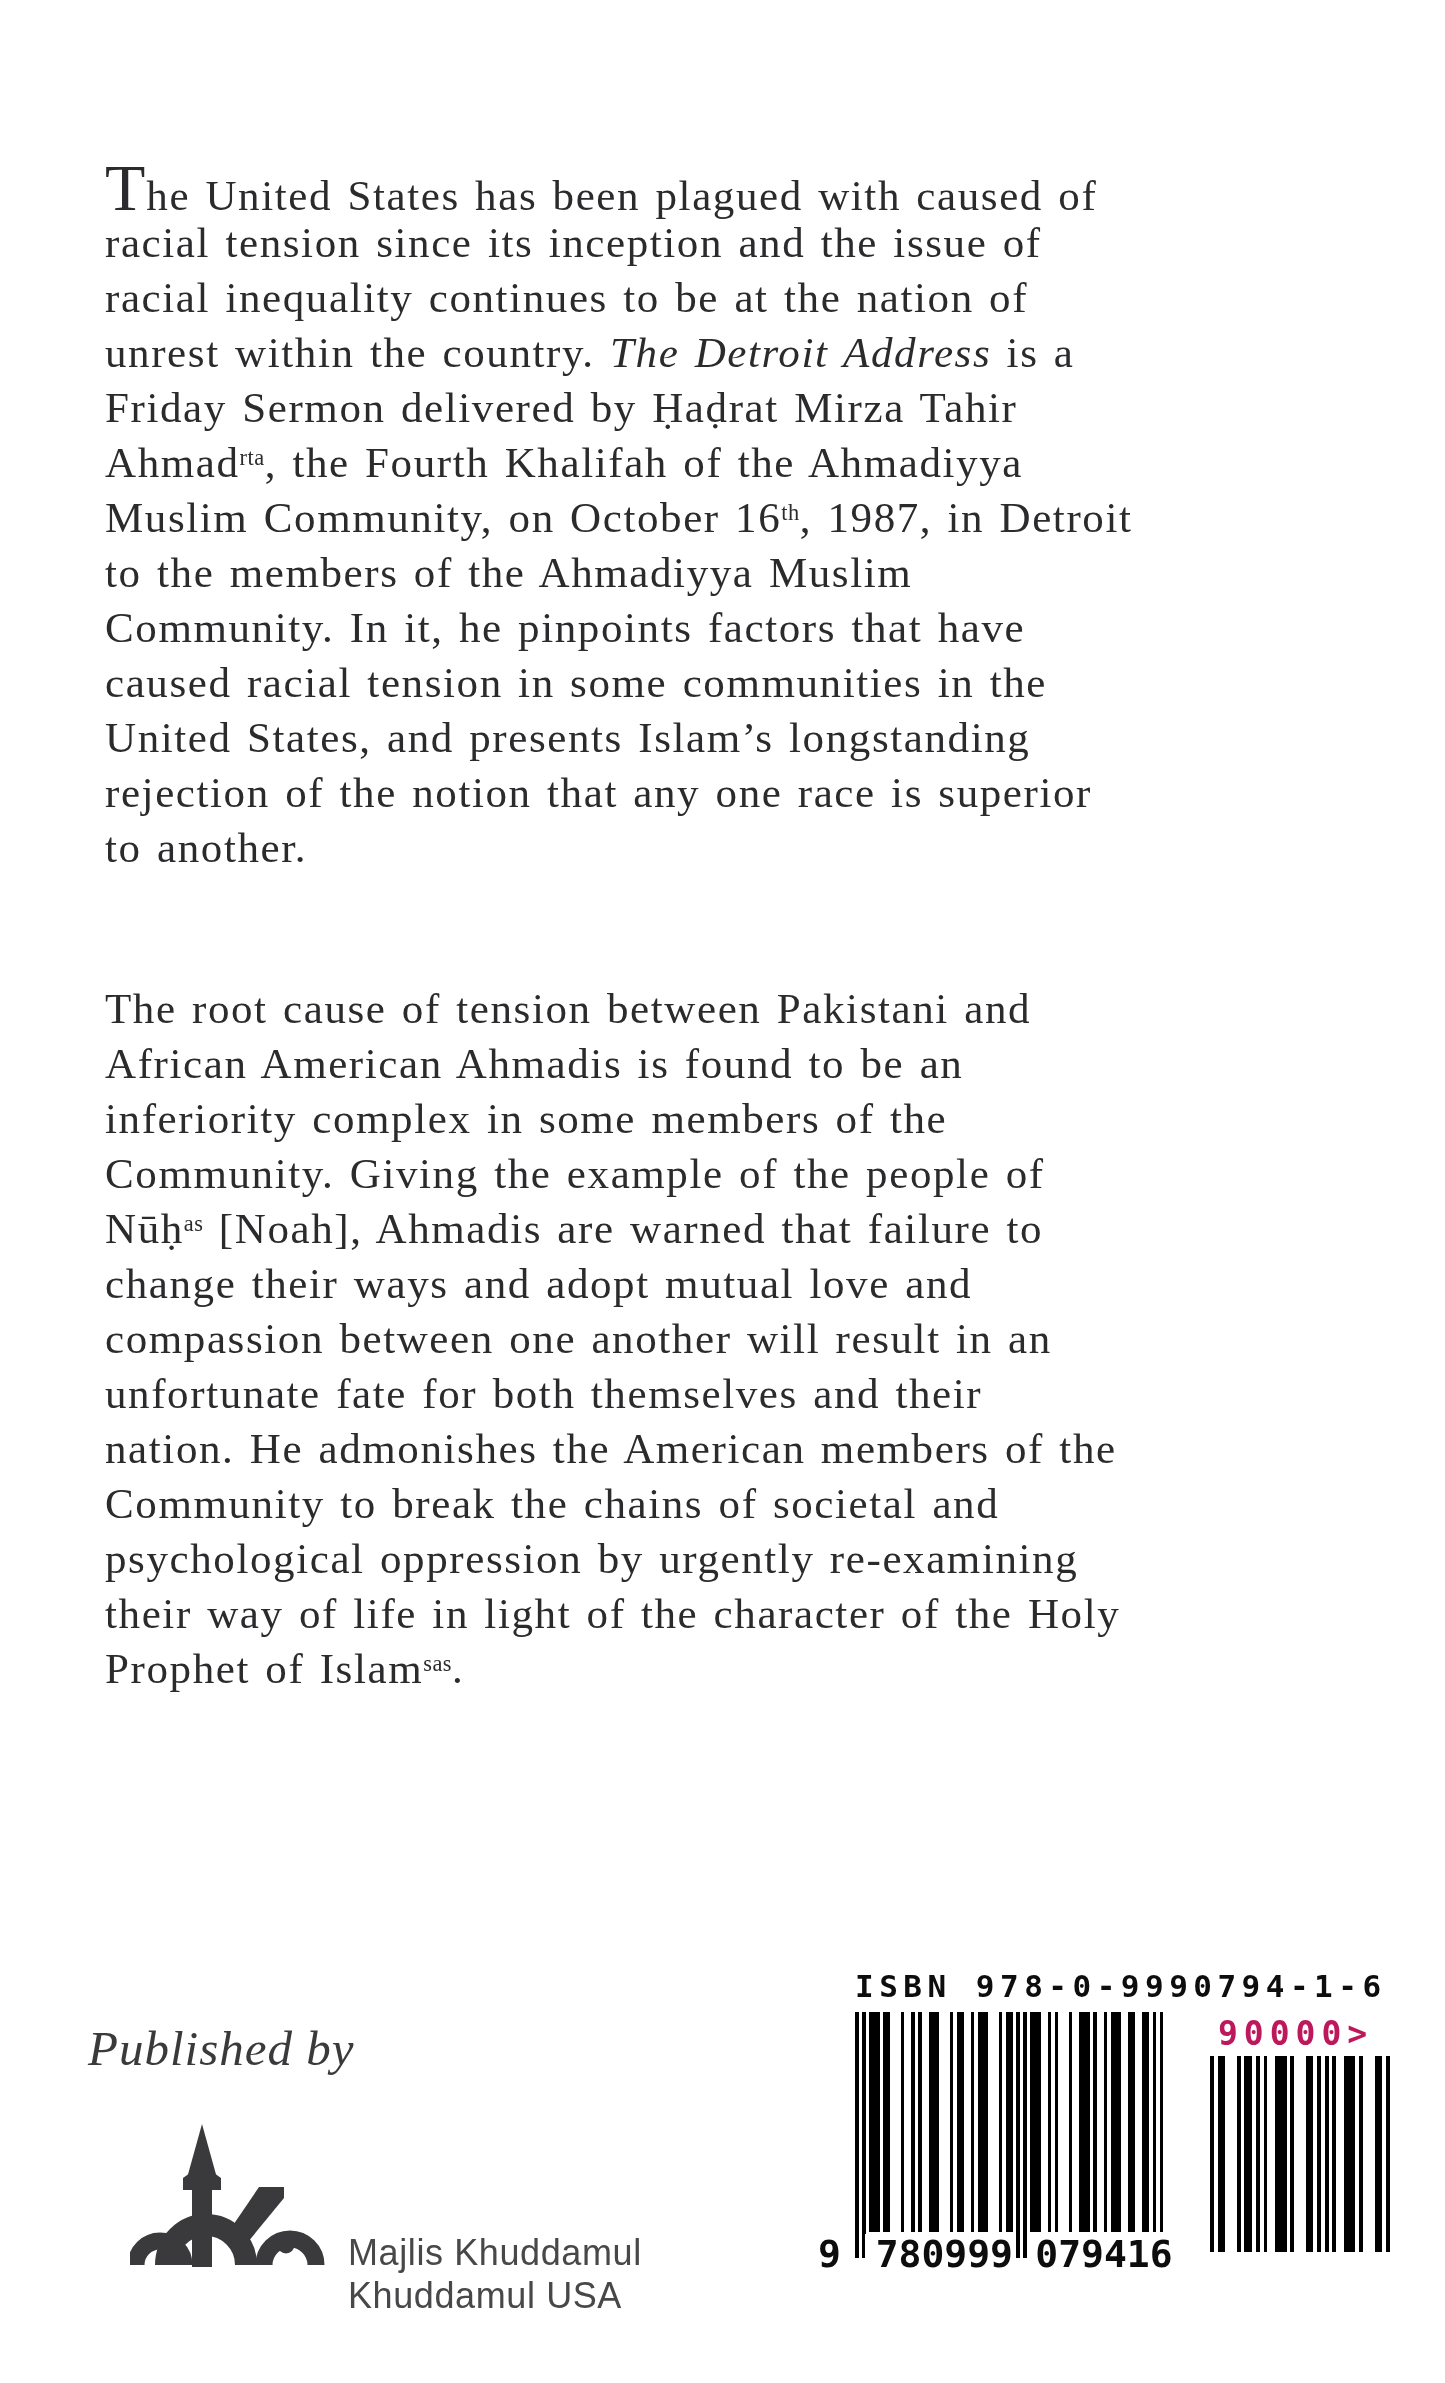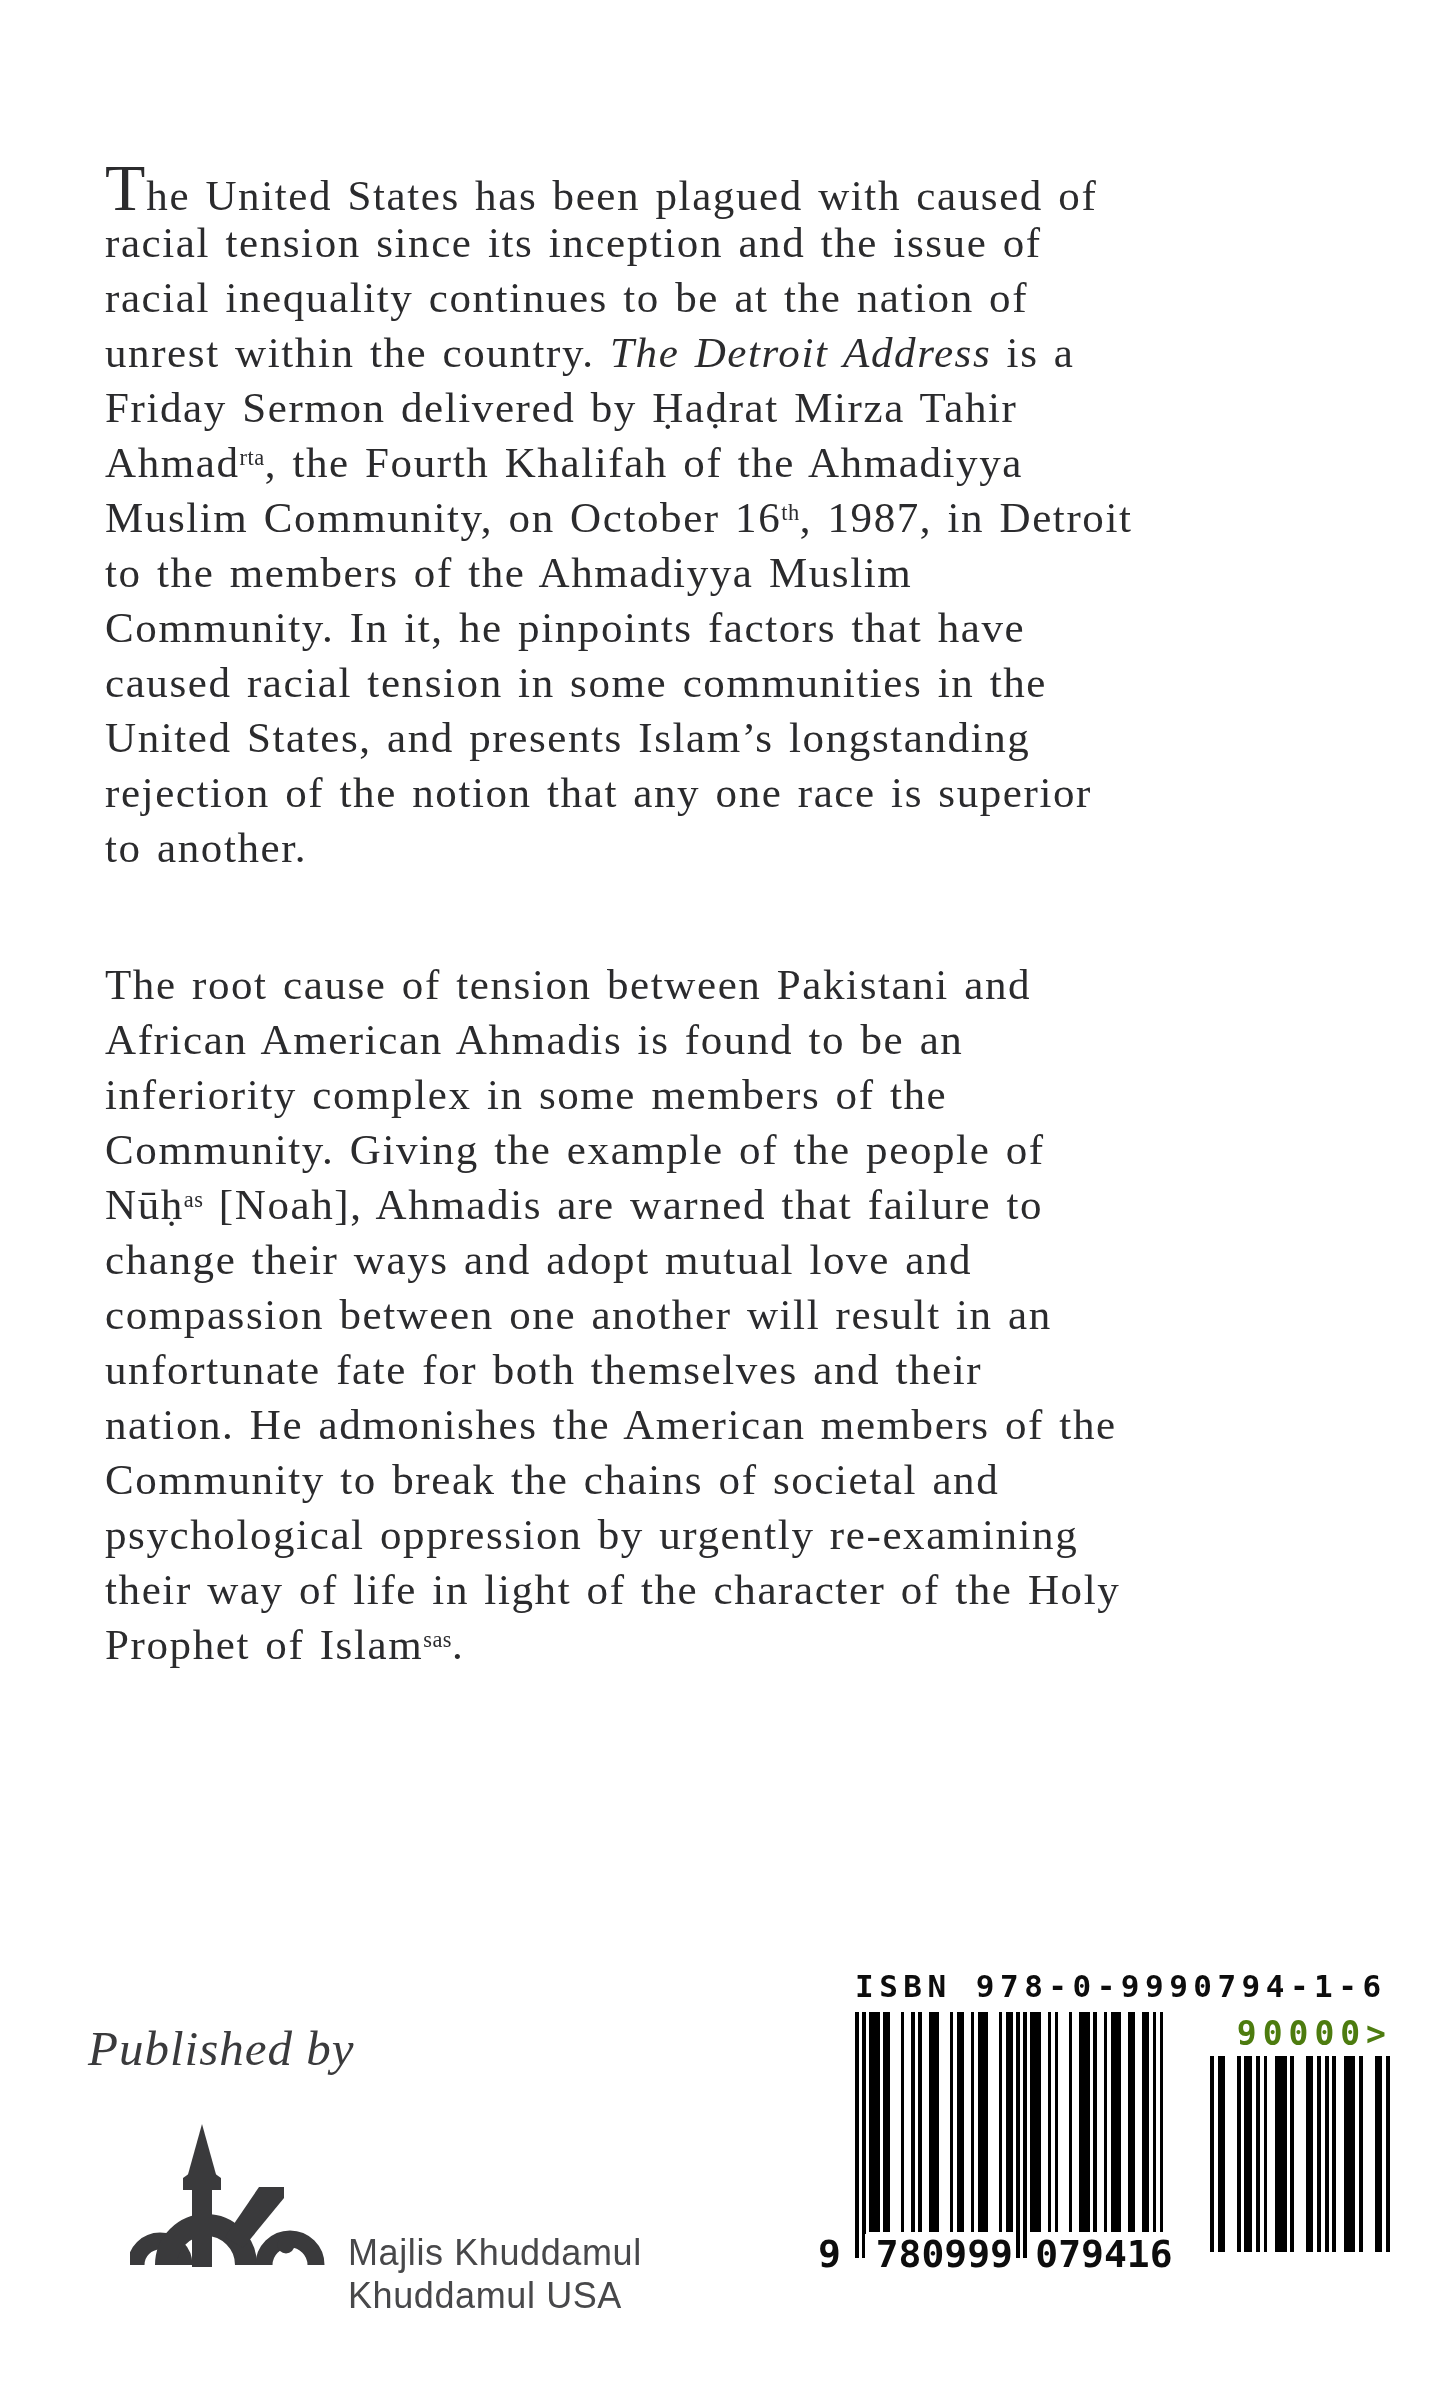--- a/index.html
+++ b/index.html
@@ -16,21 +16,21 @@
     overflow:hidden;
     font-family:"Liberation Serif","DejaVu Serif",serif;
   }
   
   .synopsis{
     position:absolute;left:105px;top:160px;width:1290px;
     color:var(--ink);
     font-size:43px;line-height:55px;
     letter-spacing:1.6px;word-spacing:3px;
   }
-  .para + .para{margin-top:82px;}
+  .para + .para{margin-top:106px;}
   .tline{white-space:pre;height:55px;}
   .initial{font-size:66px;line-height:55px;letter-spacing:1px;}
   .italic{font-style:italic;}
   .sup{font-size:0.52em;position:relative;top:-0.55em;letter-spacing:0.5px;}
   
   .published-by{
     position:absolute;left:88px;top:2020px;
     font-style:italic;font-size:49px;color:var(--logo-ink);
     letter-spacing:1px;
   }
@@ -59,21 +59,21 @@
     font-weight:700;font-size:38px;color:#0d0d0d;
     background:var(--bg);line-height:40px;
   }
   .bc-d0{left:-2px;width:30px;text-align:left;}
   .bc-d1{left:45px;width:148px;text-align:right;}
   .bc-d2{left:210px;width:148px;text-align:center;}
   .supp-label{
     position:absolute;left:398px;top:46px;width:174px;
     font-family:"DejaVu Sans Mono","Liberation Mono",monospace;
     font-weight:700;font-size:33px;letter-spacing:6px;
-    color:#4d7c0f;text-align:right;white-space:nowrap;
+    color:#be185d;text-align:left;white-space:nowrap;
   }
 </style>
 </head>
 <body>
 
 <div class="page">
 
   <section class="synopsis">
       <div class="para">
         <div class="tline"><span class="initial">T</span><span>he United States has been plagued with caused of</span></div>

